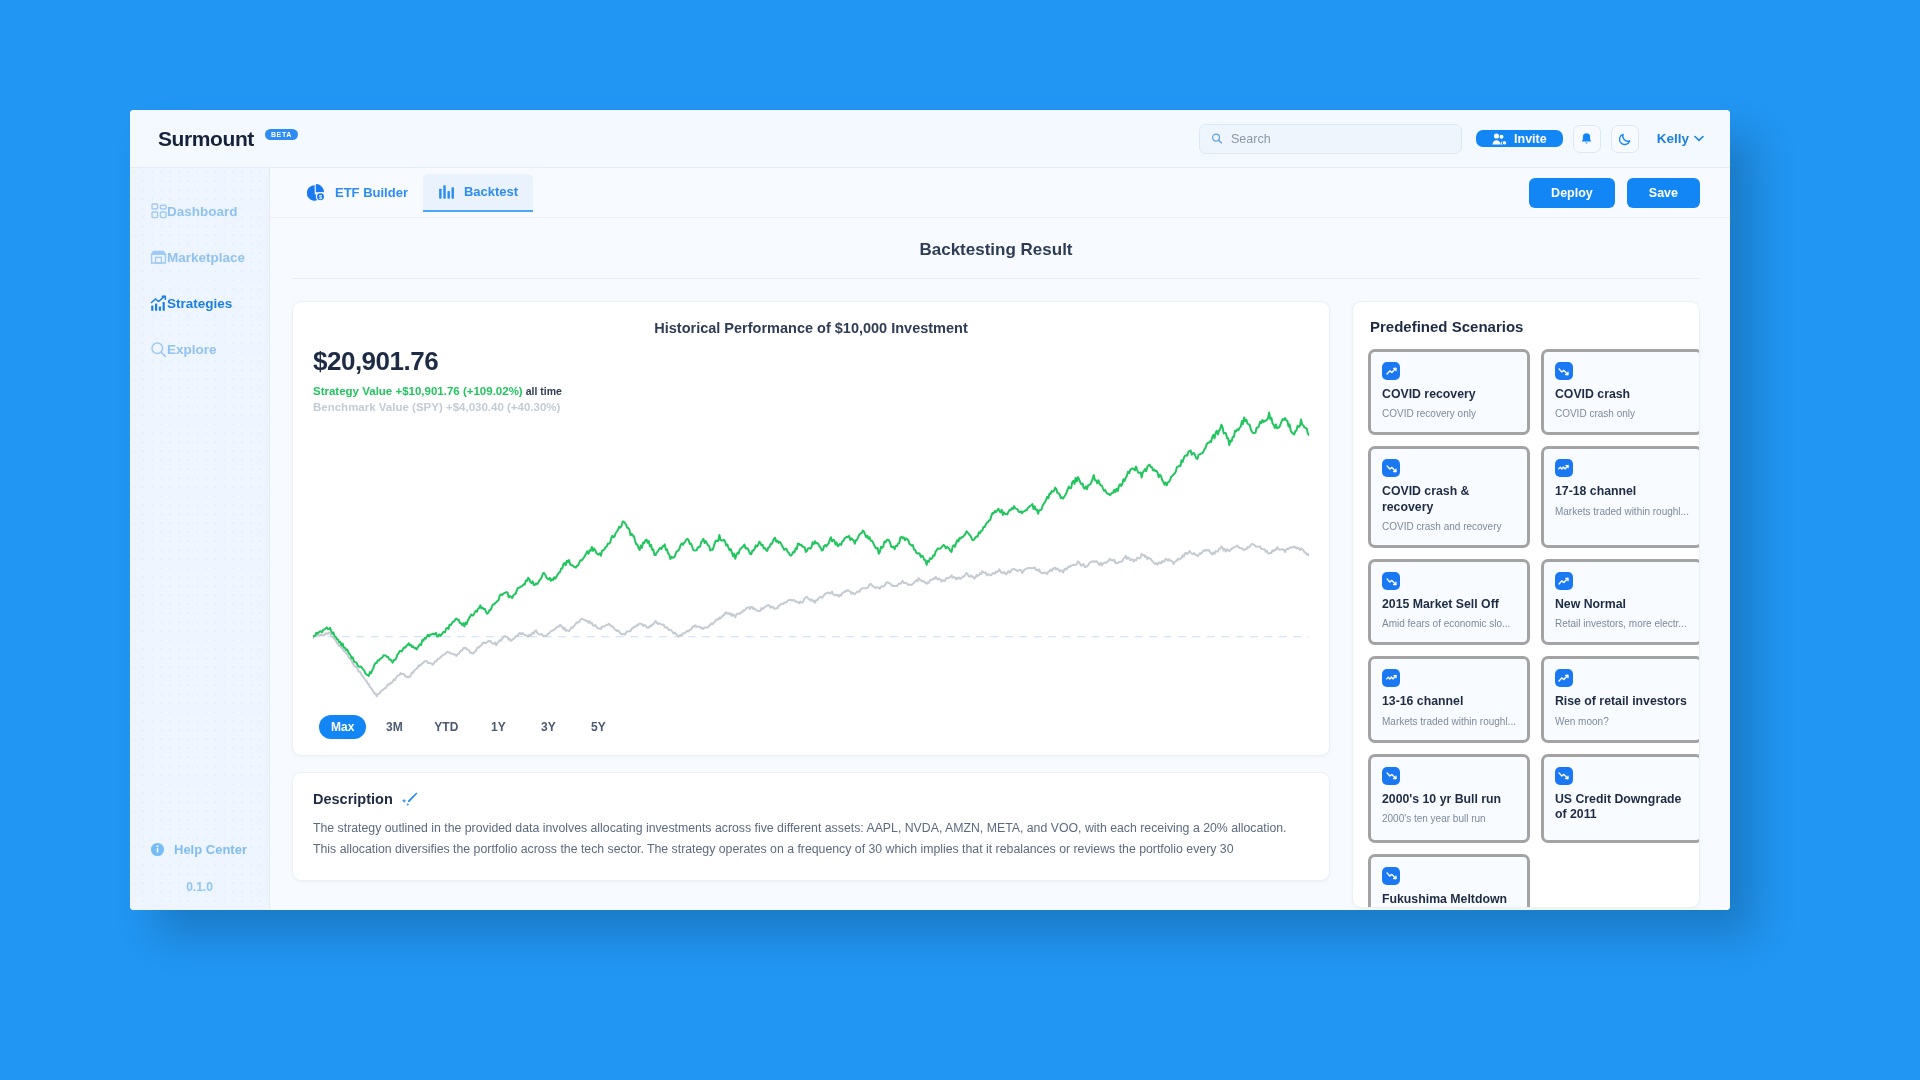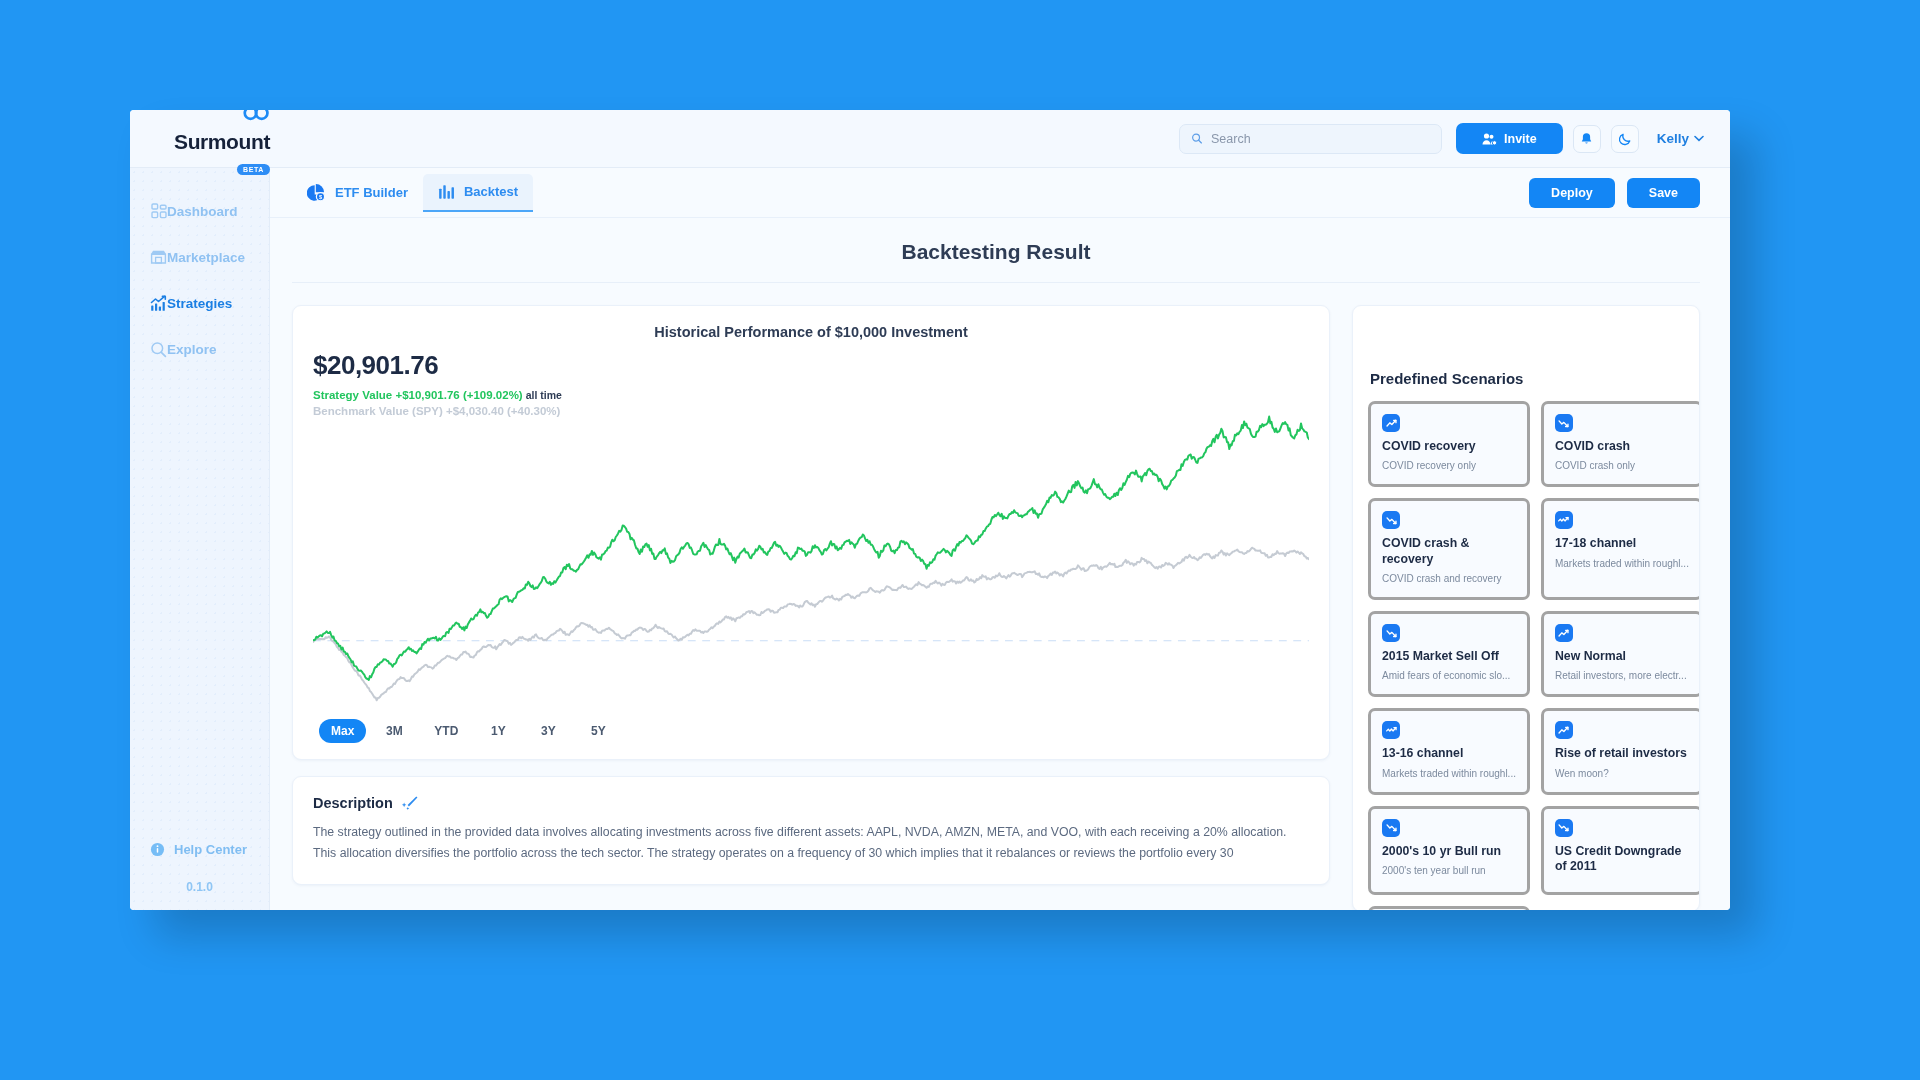--- a/index.html
+++ b/index.html
@@ -27,43 +27,43 @@
   }
 
   
   .topbar {
     height: 58px; min-height: 58px;
     background: #f4f9ff;
     border-bottom: 1px solid #e3ecf7;
     display: flex; align-items: center;
     padding: 0 26px 0 12px;
   }
-  .brand { display: flex; align-items: flex-end; gap: 8px; padding-left: 8px; width: 128px; flex-direction: column; }
+  .brand { display: flex; align-items: flex-start; gap: 8px; padding-left: 8px; width: 128px; }
   .brand-mark { width: 27px; height: 18px; }
   .brand-text { font-size: 21px; font-weight: 700; color: #16223a; letter-spacing: -0.4px; }
   .beta-badge {
     background: #2d8df5; color: #fff; font-size: 7px; font-weight: 700;
     letter-spacing: .6px; padding: 2px 6px; border-radius: 8px; margin-left: 3px;
     position: relative; top: 2px;
   }
   .topbar-spacer { flex: 1; }
   .search-box {
     width: 263px; height: 30px; background: #eef5fd;
     border: 1px solid #dce8f6; border-radius: 7px;
     display: flex; align-items: center; gap: 8px; padding: 0 11px;
     margin-right: 14px;
   }
   .search-box input {
     border: none; background: transparent; outline: none;
     font-family: "Liberation Sans", sans-serif; font-size: 12.5px; color: #4a5a72; width: 100%;
   }
   .search-box input::placeholder { color: #8a97ab; }
   .invite-btn {
-    height: 31px; background: #1386f5; color: #fff; border: none; border-radius: 7px;
-    padding: 0 26px; display: flex; align-items: center; gap: 7px;
+    height: 17px; background: #1386f5; color: #fff; border: none; border-radius: 7px;
+    padding: 0 16px; display: flex; align-items: center; gap: 7px;
     font-size: 12.5px; font-weight: 600; cursor: pointer;
     font-family: "Liberation Sans", sans-serif;
   }
   .icon-btn {
     width: 28px; height: 28px; border: 1px solid #dbe7f5; border-radius: 7px;
     background: #f7fbff; display: flex; align-items: center; justify-content: center;
     margin-left: 10px; cursor: pointer;
   }
   .user-menu {
     margin-left: 18px; display: flex; align-items: center; gap: 5px;
@@ -112,21 +112,21 @@
   .tab.active { background: #eaf3fd; border-bottom: 2px solid #4ca6f8; }
   .tabbar-spacer { flex: 1; }
   .act-btn {
     height: 30px; padding: 0 22px; border: none; border-radius: 6px;
     background: #1386f5; color: #fff; font-size: 12.5px; font-weight: 600;
     margin-left: 12px; cursor: pointer; font-family: "Liberation Sans", sans-serif;
   }
 
   .scroll-area { flex: 1; overflow: hidden; padding: 0 30px 0 22px; }
   .result-title {
-    text-align: center; font-size: 21px; font-weight: 700; color: #2e3c55;
+    text-align: center; font-size: 17px; font-weight: 700; color: #2e3c55;
     padding: 22px 0 18px; border-bottom: 1px solid #e7eff9; margin-bottom: 22px;
   }
   .panels { display: flex; gap: 22px; }
   .left-col { flex: 1; min-width: 0; display: flex; flex-direction: column; gap: 16px; }
 
   .card {
     background: #fff; border: 1px solid #eaf1fa; border-radius: 9px;
     box-shadow: 0 1px 3px rgba(20,60,120,0.05);
   }
   .chart-card { padding: 18px 20px 16px; }
@@ -144,21 +144,21 @@
   }
   .range-btn.active { background: #1386f5; color: #fff; }
 
   .desc-card { padding: 17px 20px 20px; }
   .desc-head { display: flex; align-items: center; gap: 8px; font-size: 14.5px; font-weight: 700; color: #1d2b45; margin-bottom: 11px; }
   .desc-text { font-size: 12.3px; line-height: 1.72; color: #5c6a80; }
 
   
   .right-col { width: 348px; min-width: 348px; }
   .scen-card { padding: 16px 15px 10px; height: 607px; overflow: hidden; }
-  .scen-title { font-size: 15px; font-weight: 700; color: #1d2b45; margin-bottom: 14px; padding-left: 2px; margin-top: 48px; }
+  .scen-title { font-size: 15px; font-weight: 700; color: #1d2b45; margin-bottom: 14px; padding-left: 2px; }
   .scen-grid { display: grid; grid-template-columns: 1fr 1fr; gap: 11px; }
   .scen-item {
     background: #f8fbff; border: 3px solid #a3a3a3; border-radius: 7px;
     padding: 10px 11px 12px; cursor: pointer; min-height: 86px;
   }
   .scen-ico {
     width: 18px; height: 18px; border-radius: 5px; background: #1a79f2;
     display: flex; align-items: center; justify-content: center; margin-bottom: 7px;
   }
   .scen-name { font-size: 12.3px; font-weight: 700; color: #1d2b45; line-height: 1.25; margin-bottom: 5px; }

